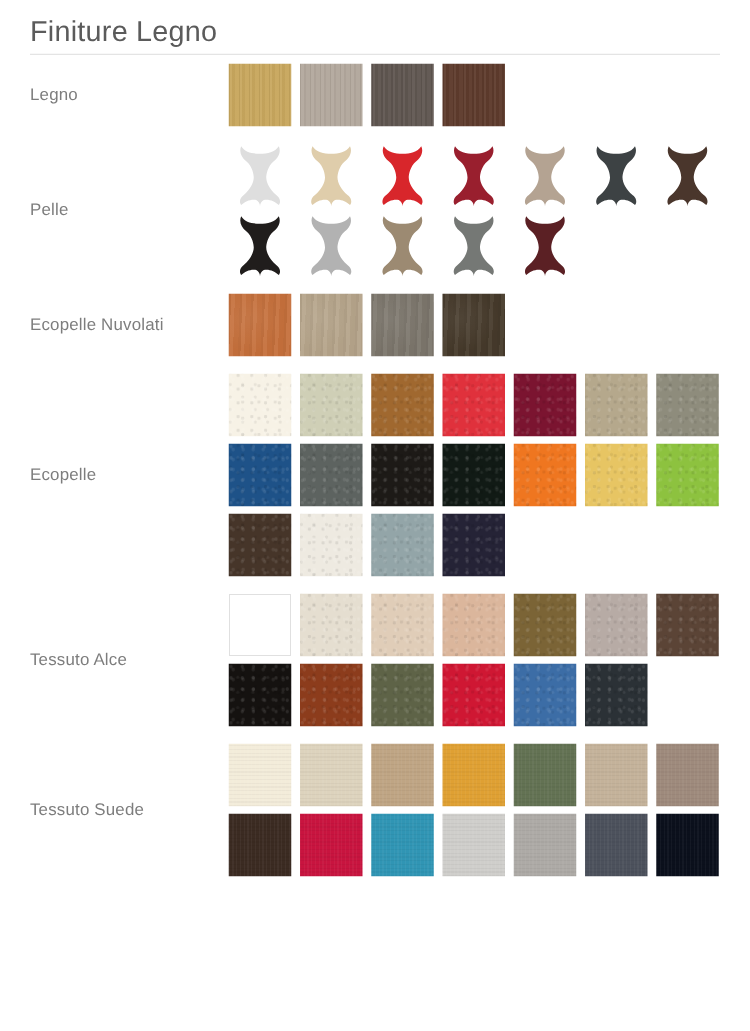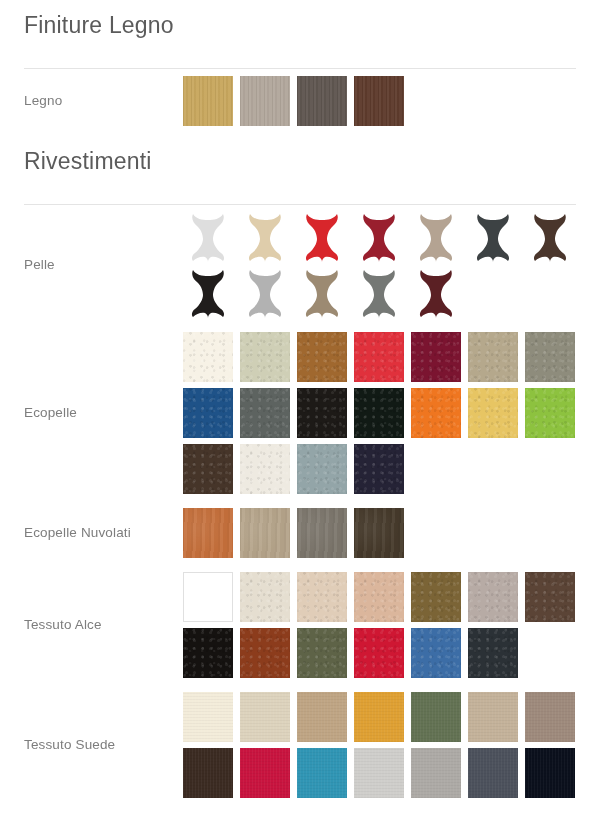--- a/index.html
+++ b/index.html
@@ -26,21 +26,21 @@
   }
 
   
   .section-head {
     font-size: 23px;
     font-weight: 400;
     color: #5b5b5b;
     letter-spacing: 0.2px;
     line-height: 1;
     padding-top: 14px;
-    padding-bottom: 31px;
+    padding-bottom: 6px;
     margin: 0;
     border-bottom: 1px solid #e4e4e4;
   }
   .section-head.second {
     padding-top: 17px;
   }
 
   
   .row {
     display: flex;
@@ -165,21 +165,20 @@
     <div class="swatch-area">
       <div class="swatch-line">
         <div class="sw grain-wood" style="background:#c8a75e"></div>
         <div class="sw grain-wood" style="background:#b2a79c"></div>
         <div class="sw grain-wood" style="background:#5f5650"></div>
         <div class="sw grain-wood" style="background:#5e3b2c"></div>
       </div>
     </div>
   </div>
 
-  <h2 class="section-head second">Rivestimenti</h2>
 
   <div class="row">
     <div class="row-label">Pelle</div>
     <div class="swatch-area">
       <div class="hide-line">
         <div class="hide">
             <svg viewBox="0 0 50 50">
               <path d="M10 2 C13 7 19 8 25 8 C31 8 37 7 40 2 C42 6 40 11 36 14 C31 18 30 25 30 27 C30 31 33 37 38 41 C41 43 42 47 40 49 C37 46 32 44 28 45 C26 46 25 48 25 50 C25 48 24 46 22 45 C18 44 13 46 10 49 C8 47 9 43 12 41 C17 37 20 31 20 27 C20 25 19 18 14 14 C10 11 8 6 10 2 Z" fill="#dedede"></path>
             </svg>
           </div>
@@ -233,20 +232,32 @@
         <div class="hide">
             <svg viewBox="0 0 50 50">
               <path d="M10 2 C13 7 19 8 25 8 C31 8 37 7 40 2 C42 6 40 11 36 14 C31 18 30 25 30 27 C30 31 33 37 38 41 C41 43 42 47 40 49 C37 46 32 44 28 45 C26 46 25 48 25 50 C25 48 24 46 22 45 C18 44 13 46 10 49 C8 47 9 43 12 41 C17 37 20 31 20 27 C20 25 19 18 14 14 C10 11 8 6 10 2 Z" fill="#757875"></path>
             </svg>
           </div>
         <div class="hide">
             <svg viewBox="0 0 50 50">
               <path d="M10 2 C13 7 19 8 25 8 C31 8 37 7 40 2 C42 6 40 11 36 14 C31 18 30 25 30 27 C30 31 33 37 38 41 C41 43 42 47 40 49 C37 46 32 44 28 45 C26 46 25 48 25 50 C25 48 24 46 22 45 C18 44 13 46 10 49 C8 47 9 43 12 41 C17 37 20 31 20 27 C20 25 19 18 14 14 C10 11 8 6 10 2 Z" fill="#5b2024"></path>
             </svg>
           </div>
+      </div>
+    </div>
+  </div>
+
+  <div class="row">
+    <div class="row-label">Ecopelle Nuvolati</div>
+    <div class="swatch-area">
+      <div class="swatch-line">
+        <div class="sw grain-nuvolato" style="background:#c5703c"></div>
+        <div class="sw grain-nuvolato" style="background:#b5a48a"></div>
+        <div class="sw grain-nuvolato" style="background:#7c766c"></div>
+        <div class="sw grain-nuvolato" style="background:#463a2b"></div>
       </div>
     </div>
   </div>
 
   <div class="row">
     <div class="row-label">Ecopelle</div>
     <div class="swatch-area">
       <div class="swatch-line">
         <div class="sw" style="background:#f7f2e6"></div>
         <div class="sw" style="background:#cfcfb6"></div>
@@ -268,32 +279,20 @@
       <div class="swatch-line">
         <div class="sw" style="background:#463529"></div>
         <div class="sw" style="background:#eeeae1"></div>
         <div class="sw" style="background:#93a5a8"></div>
         <div class="sw" style="background:#252336"></div>
       </div>
     </div>
   </div>
 
   <div class="row">
-    <div class="row-label">Ecopelle Nuvolati</div>
-    <div class="swatch-area">
-      <div class="swatch-line">
-        <div class="sw grain-nuvolato" style="background:#c5703c"></div>
-        <div class="sw grain-nuvolato" style="background:#b5a48a"></div>
-        <div class="sw grain-nuvolato" style="background:#7c766c"></div>
-        <div class="sw grain-nuvolato" style="background:#463a2b"></div>
-      </div>
-    </div>
-  </div>
-
-  <div class="row">
     <div class="row-label">Tessuto Alce</div>
     <div class="swatch-area">
       <div class="swatch-line">
         <div class="sw bordered grain-flat" style="background:#ffffff"></div>
         <div class="sw" style="background:#e5ded0"></div>
         <div class="sw" style="background:#e0cdb8"></div>
         <div class="sw" style="background:#dbb69c"></div>
         <div class="sw" style="background:#7b6436"></div>
         <div class="sw" style="background:#b7aba5"></div>
         <div class="sw" style="background:#5b4436"></div>

